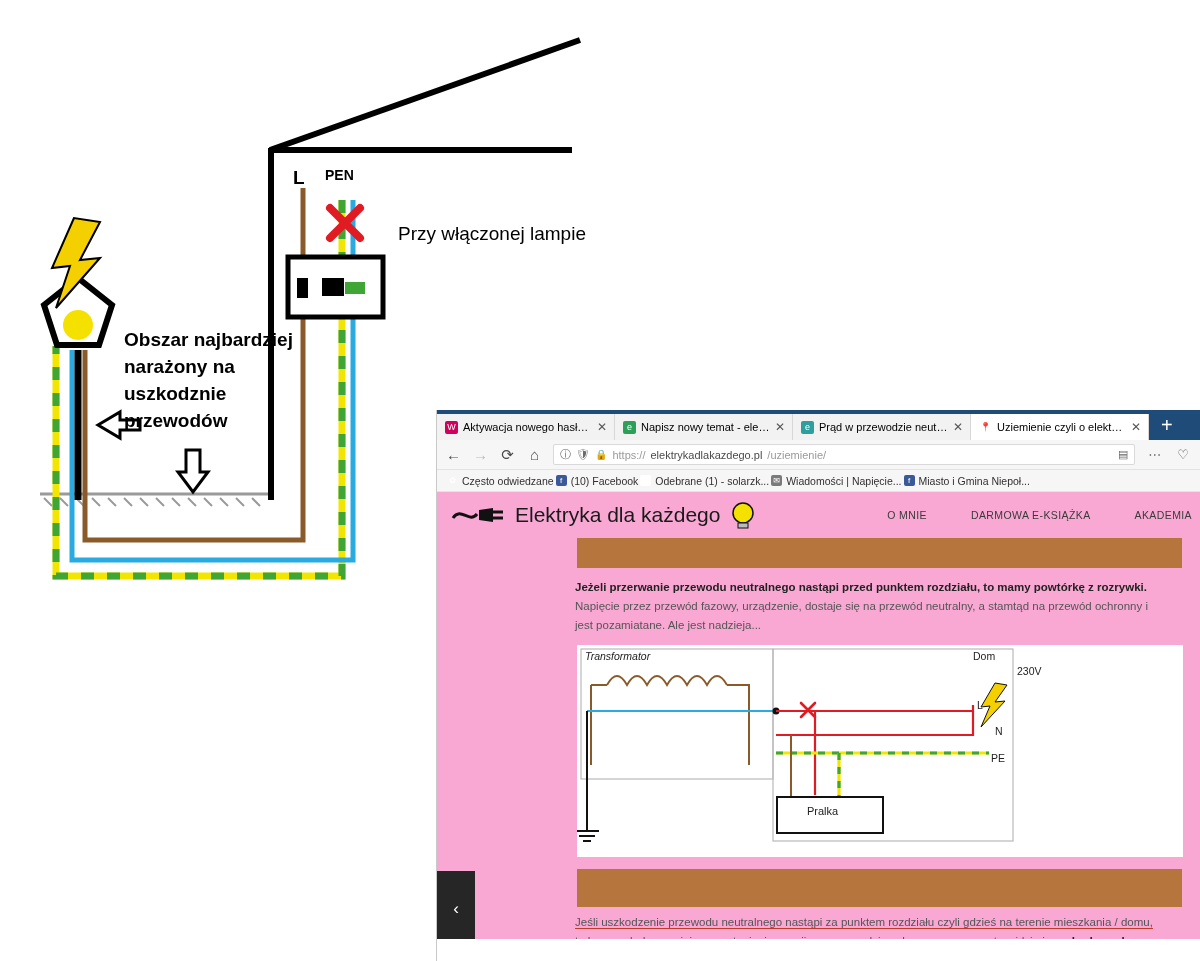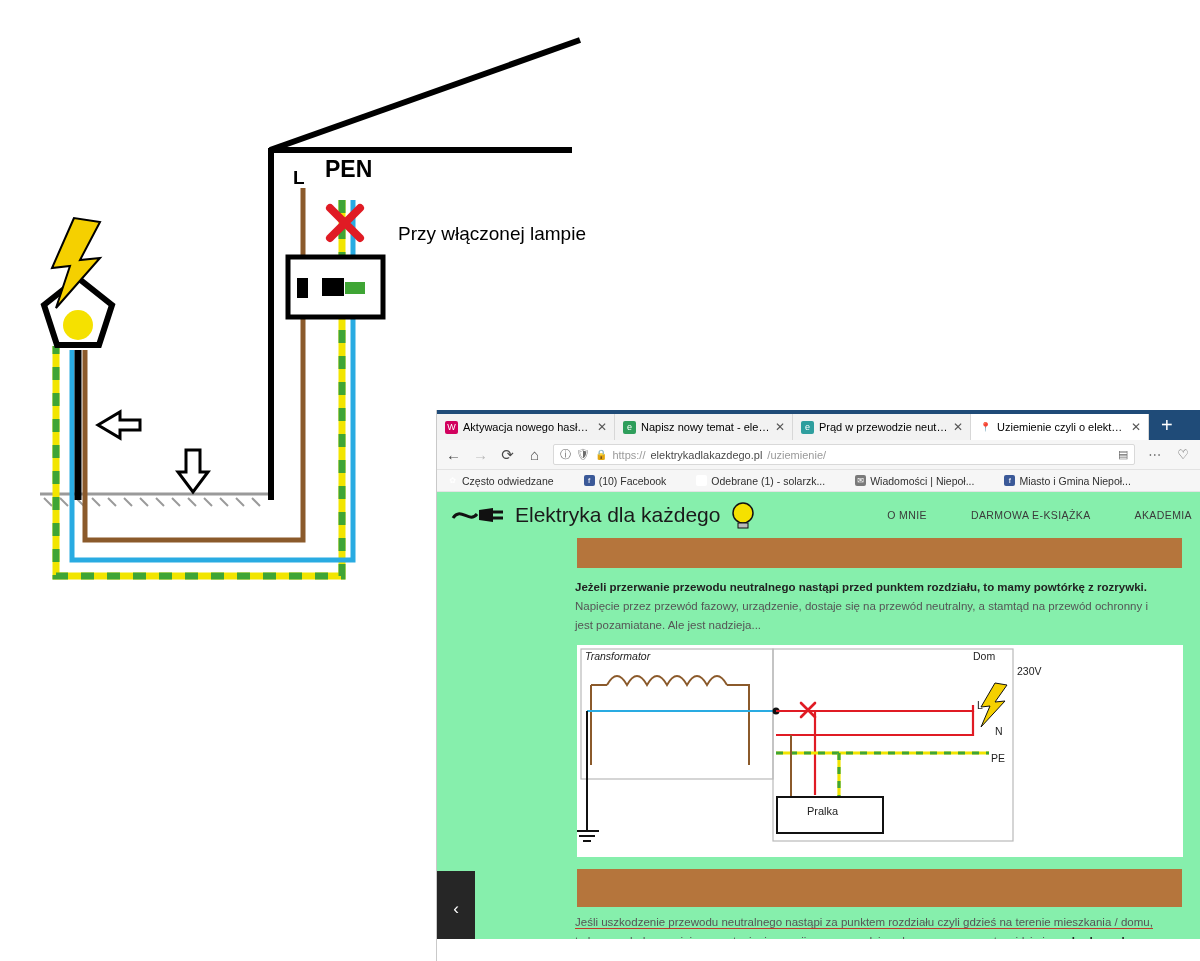--- a/index.html
+++ b/index.html
@@ -8,21 +8,21 @@
     background:#ffffff;
     font-family:"Liberation Sans", sans-serif;
     overflow:hidden;
   }
 
   
   #drawing{position:absolute;left:0;top:0;width:620px;height:620px;}
 
   .lbl{position:absolute;font-weight:bold;color:#000;}
   #lbl-L{left:293px;top:167px;font-size:19px;}
-  #lbl-PEN{left:325px;top:156px;font-size:23px;}
+  #lbl-PEN{left:325px;top:167px;font-size:14px;}
   #lbl-lampa{left:398px;top:199px;font-size:19px;font-weight:normal;margin-top:24px;}
   #lbl-obszar{left:124px;top:326px;font-size:19px;line-height:27px;width:180px;}
 
   
   #browser{
     position:absolute;left:436px;top:410px;width:764px;height:551px;
     background:#ffffff;
     border-left:1px solid #c9c9c9;
     box-sizing:border-box;
     overflow:hidden;
@@ -65,33 +65,33 @@
     font-size:11px;color:#6b6b6b;box-sizing:border-box;
   }
   #urlbox .lock{color:#2e9e5b;font-size:10px;}
   #urlbox .u-dom{color:#4a4a4a;}
   #urlbox .u-path{color:#9a9a9a;}
   .navbtn2{font-size:13px;color:#5a5a5a;padding:0 3px;}
 
   
   #bookmarks{
     height:22px;background:#f6f6f6;border-bottom:1px solid #e4e4e4;
-    display:flex;align-items:center;gap:30px;padding:0 10px;box-sizing:border-box;
+    display:flex;align-items:center;gap:2px;padding:0 10px;box-sizing:border-box;
     font-size:10.5px;color:#303030;white-space:nowrap;
   }
   .bm{display:flex;align-items:center;gap:4px;}
   .bm .bi{width:11px;height:11px;border-radius:2px;display:inline-block;
     font-size:8px;line-height:11px;text-align:center;color:#fff;}
   .bi-star{background:transparent;color:#e0a000;font-size:11px;}
   .bi-fb{background:#3b5998;}
   .bi-m{background:#ffffff;color:#d93025;font-weight:bold;font-size:10px;}
   .bi-mail{background:#7a7a7a;}
 
   
-  #page{position:relative;height:447px;background:#86efac;overflow:hidden;}
+  #page{position:relative;height:447px;background:#f9a8d4;overflow:hidden;}
   #siteheader{height:46px;display:flex;align-items:center;padding:0 0 0 14px;}
   #logo-text{font-size:21px;color:#1a1a1a;margin-left:4px;}
   #nav-links{margin-left:auto;display:flex;gap:44px;padding-right:8px;font-size:10.5px;color:#3a3a3a;letter-spacing:.4px;}
 
   .brownband{background:#b5753c;height:30px;margin:0 18px 0 140px;}
   .para{font-size:11.5px;color:#555;line-height:19px;padding:10px 42px 0 18px;}
   .para b{color:#222;}
   #para1{margin-left:120px;}
   #bottompara{padding:6px 42px 0 18px;margin-left:120px;}
   #bottompara .ul{border-bottom:1.5px solid #c0392b;}
@@ -161,20 +161,21 @@
     </g>
 
     <path d="M98,425 L120,412 L120,420 L140,420 L140,430 L120,430 L120,438 Z" fill="#ffffff" stroke="#000" stroke-width="3"></path>
 
     <path d="M186,450 L200,450 L200,472 L208,472 L193,492 L178,472 L186,472 Z" fill="#ffffff" stroke="#000" stroke-width="3"></path>
   </svg>
 
   <div class="lbl" id="lbl-L">L</div>
   <div class="lbl" id="lbl-PEN">PEN</div>
   <div class="lbl" id="lbl-lampa">Przy włączonej lampie</div>
+  <div class="lbl" id="lbl-obszar">Obszar najbardziej narażony na uszkodznie przewodów</div>
 </div>
 
 <div id="browser">
 
   <div id="tabstrip">
     <div class="tab">
       <span class="favicon fav-wp">W</span>
       <span class="ttl">Aktywacja nowego hasła - WP</span>
       <span class="x">✕</span>
     </div>
@@ -222,21 +223,21 @@
     <span class="bm">
       <span class="bi bi-fb">f</span>
       <span>(10) Facebook</span>
     </span>
     <span class="bm">
       <span class="bi bi-m">M</span>
       <span>Odebrane (1) - solarzk...</span>
     </span>
     <span class="bm">
       <span class="bi bi-mail">✉</span>
-      <span>Wiadomości | Niepoł...</span>
+      <span>Wiadomości | Napięcie...</span>
     </span>
     <span class="bm">
       <span class="bi bi-fb">f</span>
       <span>Miasto i Gmina Niepoł...</span>
     </span>
   </div>
 
   <div id="page">
 
     <div id="siteheader">

